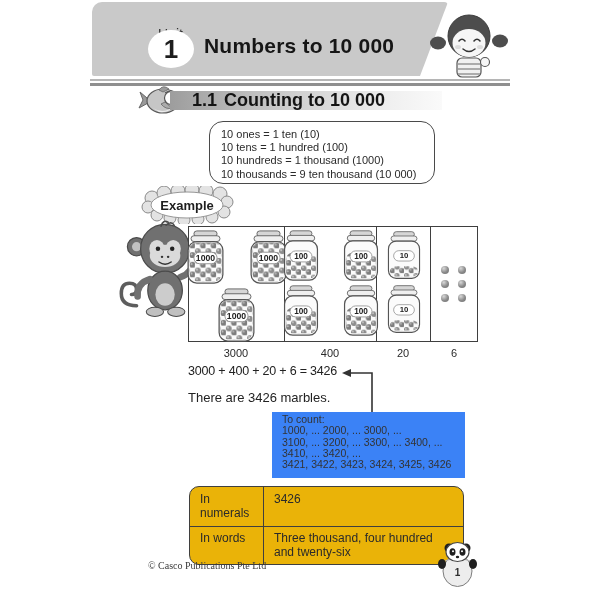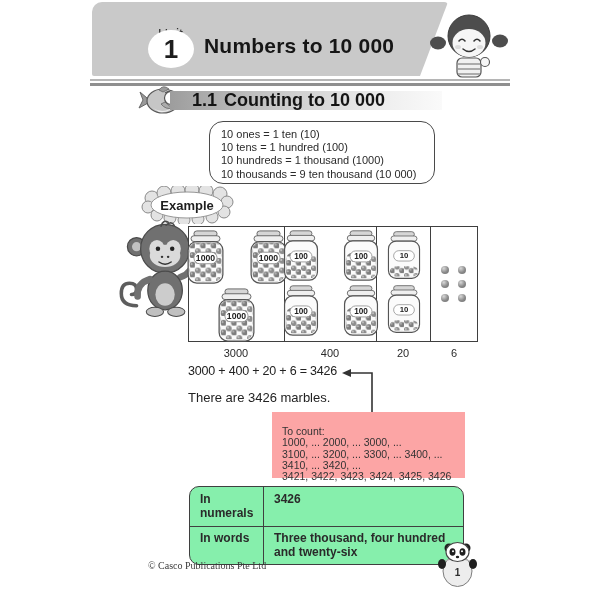--- a/index.html
+++ b/index.html
@@ -58,26 +58,26 @@
   .jar-total:nth-child(3){width:54px;}
   .jar-total:nth-child(4){flex:1;}
 
   
   .equation{position:absolute;left:188px;top:364px;font-size:12.5px;letter-spacing:-.2px;color:#222;}
   .eq-arrow{position:absolute;left:340px;top:366px;width:36px;height:50px;}
   .statement{position:absolute;left:188px;top:390px;font-size:13px;color:#222;}
 
   
   .count-note{position:absolute;left:272px;top:412px;width:193px;height:66px;box-sizing:border-box;
-              background:#fca5a5;padding:14px 4px 0 10px;}
+              background:#3b82f6;padding:2px 4px 0 10px;}
   .count-note div{font-size:10.5px;line-height:11.3px;color:#333;white-space:nowrap;}
 
   
   .summary-table{position:absolute;left:189px;top:486px;width:275px;box-sizing:border-box;
-                 border:1.6px solid #3f3f3f;border-radius:10px;background:#86efac;overflow:hidden;font-weight:bold;}
+                 border:1.6px solid #3f3f3f;border-radius:10px;background:#eab308;overflow:hidden;}
   .sum-row{display:grid;grid-template-columns:74px 1fr;}
   .sum-row:first-child{border-bottom:1.4px solid #3f3f3f;}
   .sum-cell{padding:5px 8px 5px 10px;font-size:12px;line-height:13.5px;}
   .sum-label{border-right:1.4px solid #3f3f3f;}
   .sum-row:first-child .sum-cell{padding-top:6px;padding-bottom:6px;}
 
   
   .copyright{position:absolute;left:148px;top:560px;font-size:10px;color:#3a3a3a;font-family:Liberation Serif, serif;}
   .panda{position:absolute;left:436px;top:540px;width:42px;height:50px;}
 </style>

